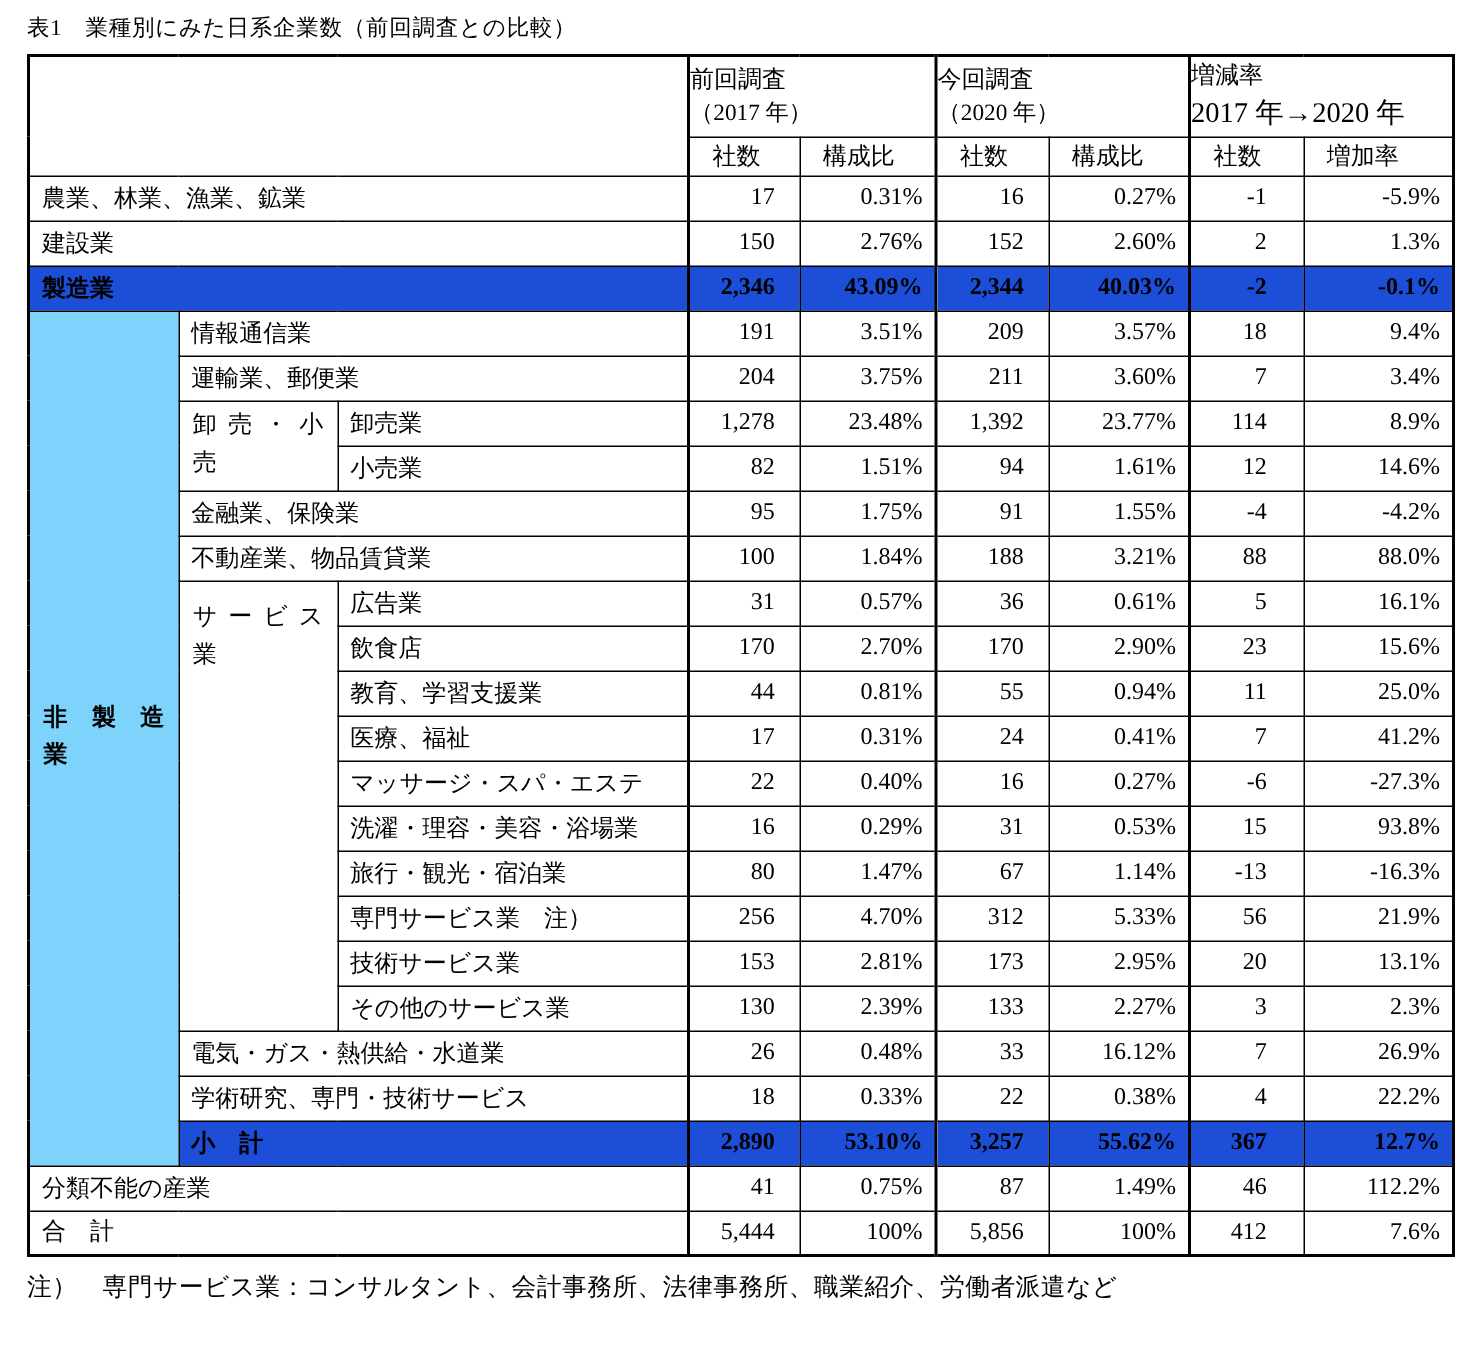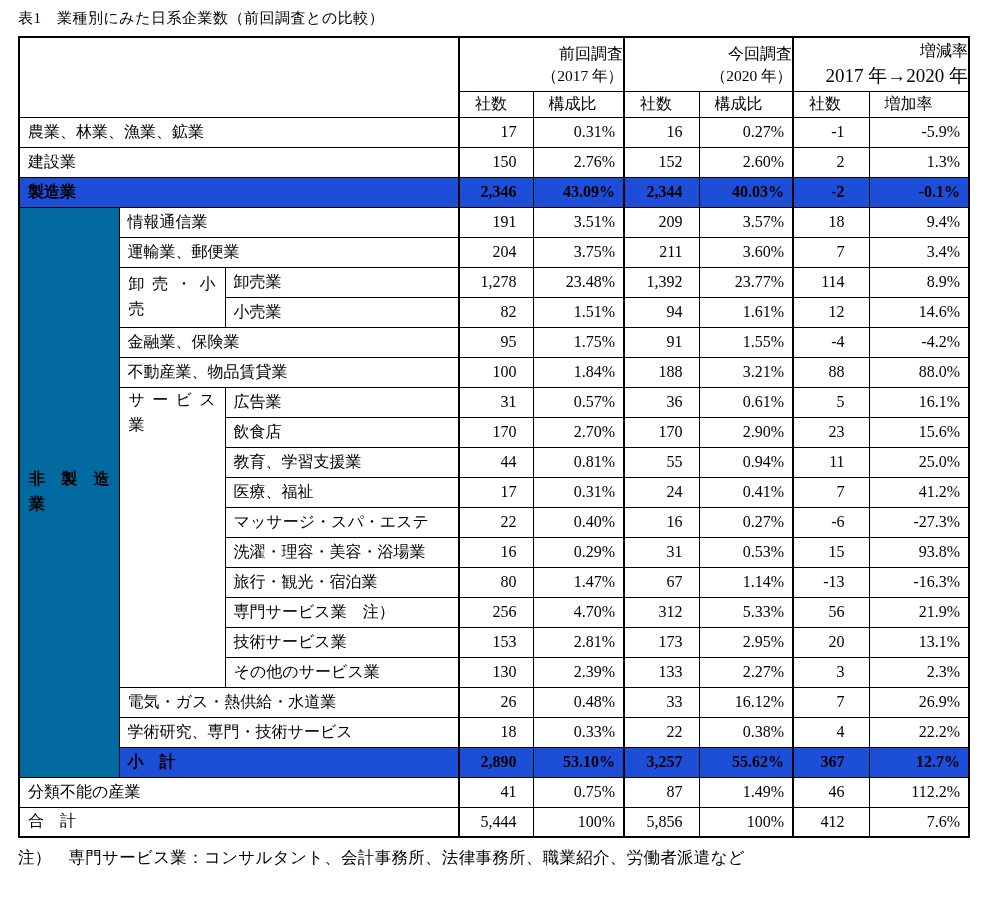--- a/index.html
+++ b/index.html
@@ -25,41 +25,41 @@
     border:1px solid #000;
     font-size:16px;
     padding:0;
     overflow:hidden;
     vertical-align:middle;
     box-sizing:border-box;
   }
   tr.h1{height:50px;}
   tr.h2{height:26px;}
   tr.dr{height:30px;}
-  .ghead{text-align:right;line-height:1.45;padding:1px 0;}
+  .ghead{text-align:left;line-height:1.45;padding:1px 0;}
   .ghead .l2{font-size:15.5px;}
   .ghead .l2.small{font-size:19px;letter-spacing:0;}
   .shead{text-align:left;padding-left:15px;}
   .lbl{text-align:left;padding:1px 2px 1px 8px;}
   .num{text-align:right;padding-right:8px;}
   .cnt{padding-right:16px;}
   .cnt2{padding-right:24px;}
   .bL{border-left:2px solid #000;}
   tr.hl td{background:#1d4ed8;font-weight:bold;}
   .glbl{
-    background:#0369a1;font-weight:bold;margin-left:28px;
+    background:#7dd3fc;font-weight:bold;margin-left:28px;
   }
   .vjust{
     white-space:pre-line;
     text-align:justify;
     text-align-last:justify;
     padding:2px 9px;
     line-height:1.55;
   }
-  .vtop{vertical-align:top;padding-top:0;}
+  .vtop{vertical-align:top;padding-top:12px;}
   .footnote{
     margin-top:9px;
     font-size:16.5px;
     letter-spacing:0.3px;
   }
 </style>
 </head>
 <body>
 
 <div class="page">

